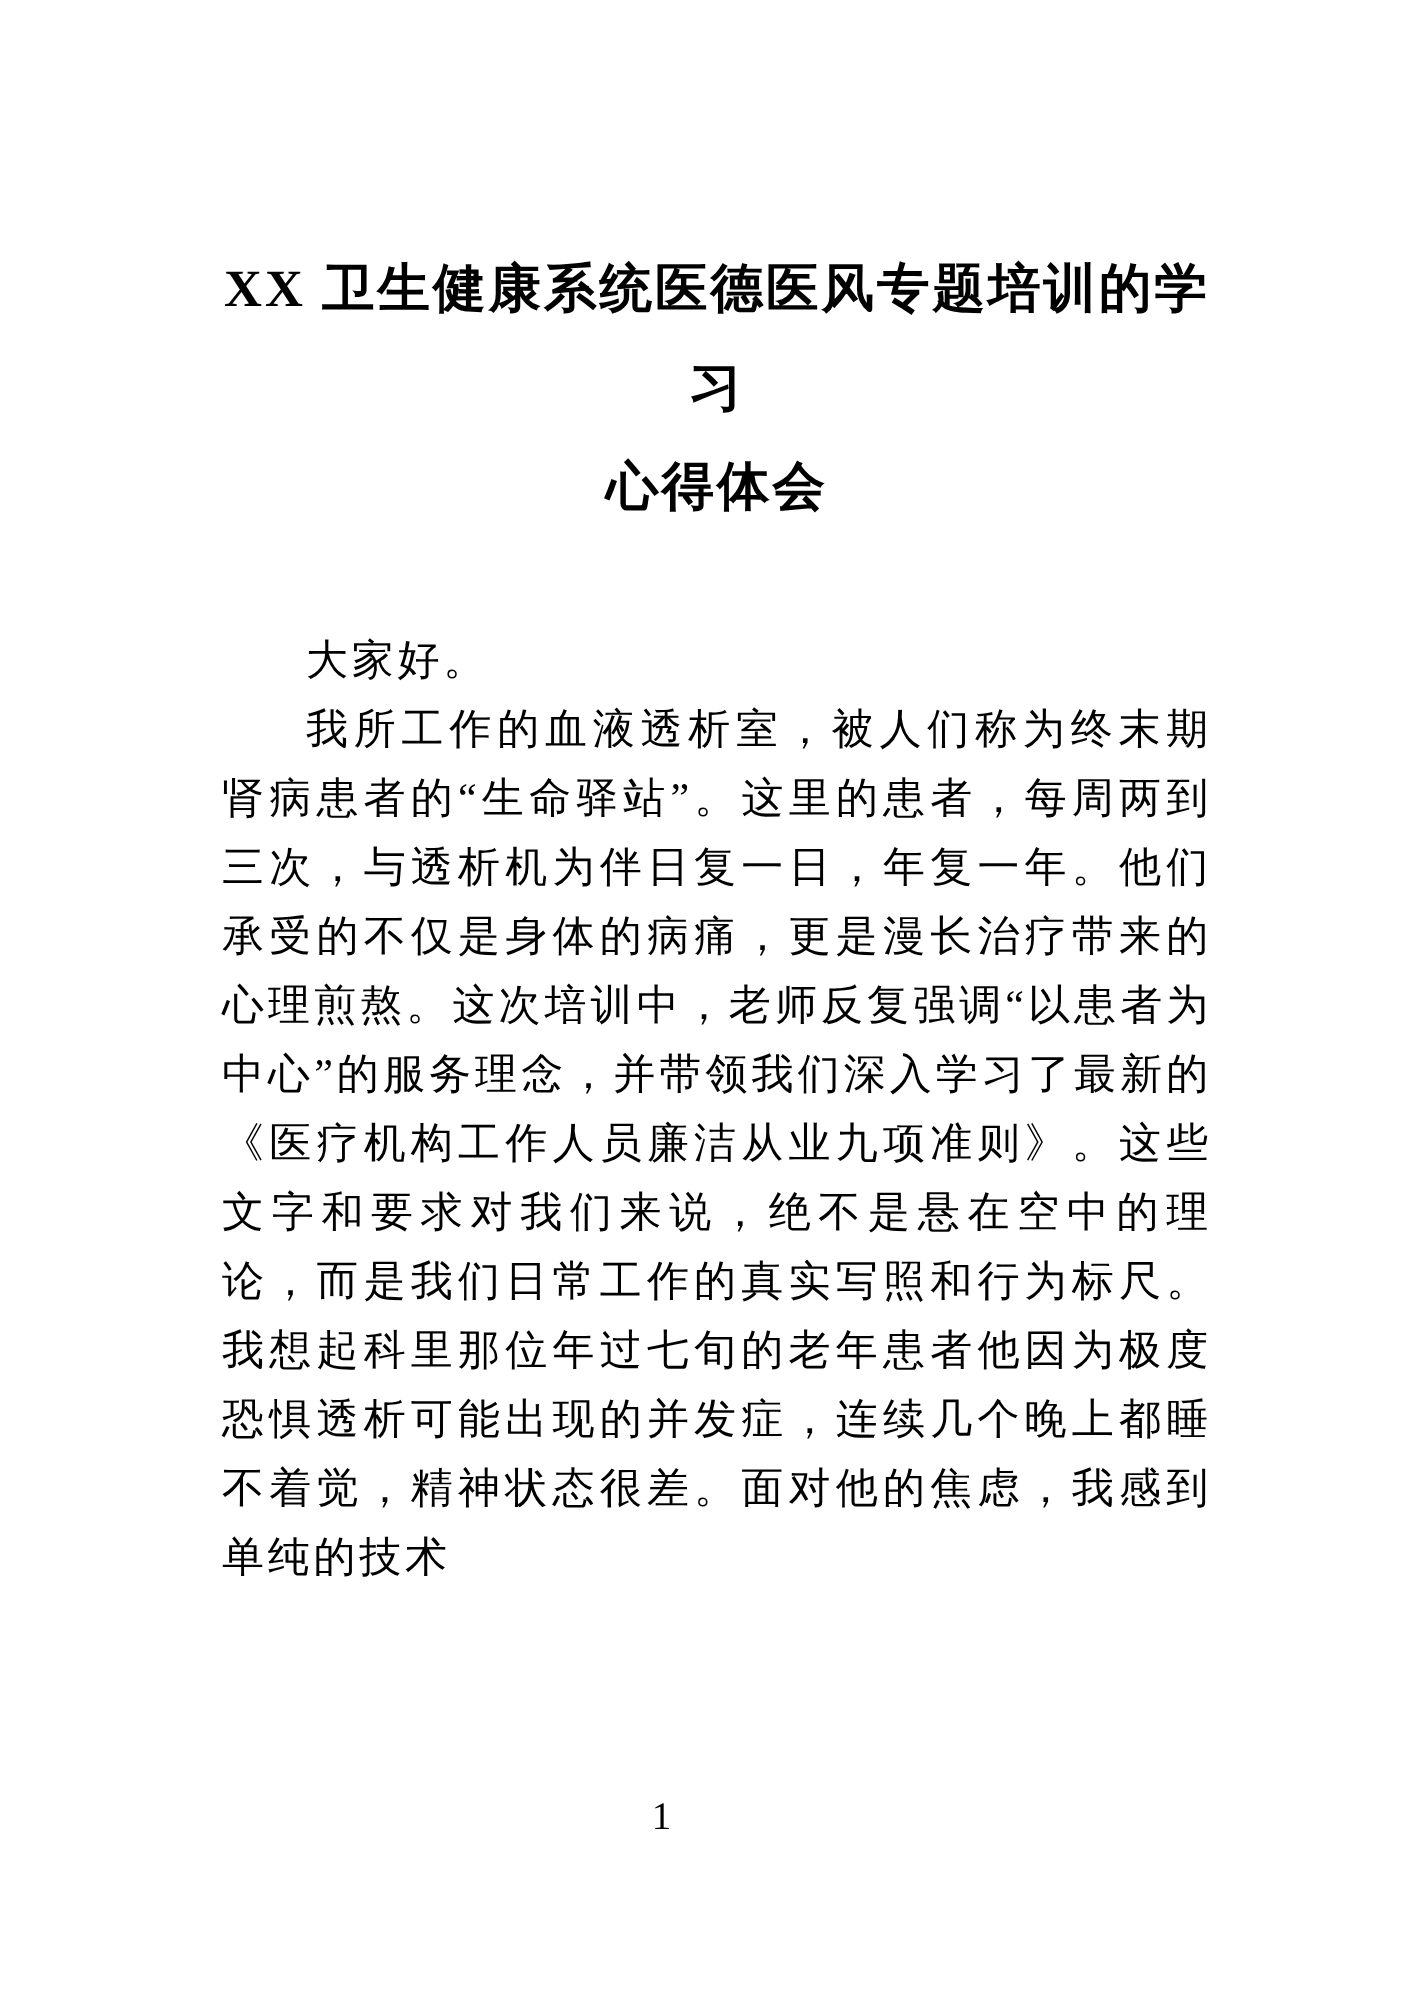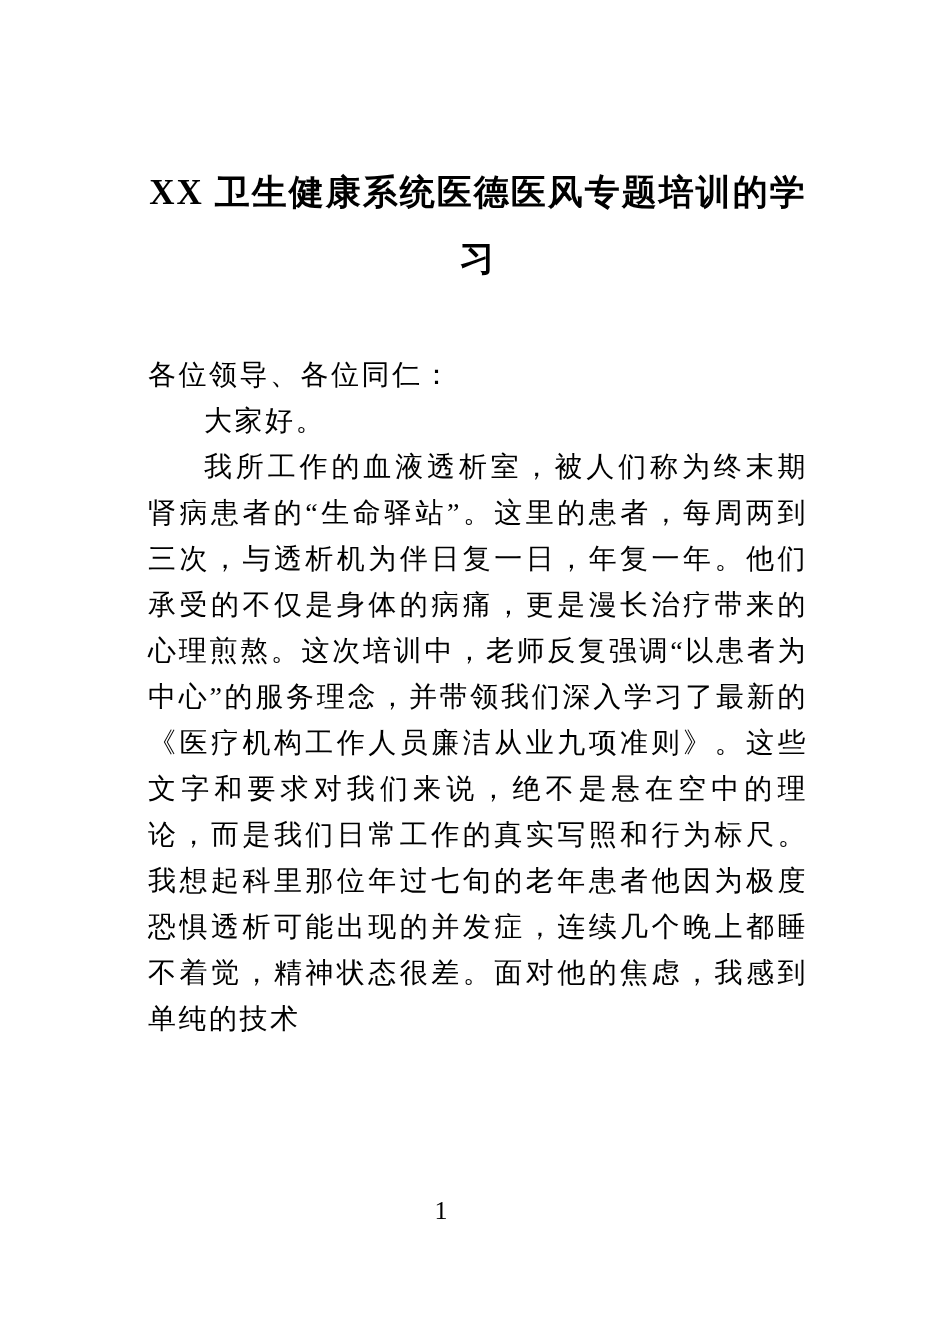--- a/index.html
+++ b/index.html
@@ -56,24 +56,24 @@
   }
 </style>
 </head>
 <body>
 
 <div class="page">
   <div class="content">
 
     <h1 class="doc-title">
       <span class="title-line">XX 卫生健康系统医德医风专题培训的学习</span>
+      <span class="title-line">心得体会</span>
     </h1>
 
     <div class="body-text">
-      <p>各位领导、各位同仁：</p>
       <p class="indent">大家好。</p>
       <p class="indent">我所工作的血液透析室，被人们称为终末期肾病患者的“生命驿站”。这里的患者，每周两到三次，与透析机为伴日复一日，年复一年。他们承受的不仅是身体的病痛，更是漫长治疗带来的心理煎熬。这次培训中，老师反复强调“以患者为中心”的服务理念，并带领我们深入学习了最新的《医疗机构工作人员廉洁从业九项准则》。这些文字和要求对我们来说，绝不是悬在空中的理论，而是我们日常工作的真实写照和行为标尺。我想起科里那位年过七旬的老年患者他因为极度恐惧透析可能出现的并发症，连续几个晚上都睡不着觉，精神状态很差。面对他的焦虑，我感到单纯的技术</p>
     </div>
 
   </div>
 
   <div class="page-number">1</div>
 </div>
 
 </body></html>

